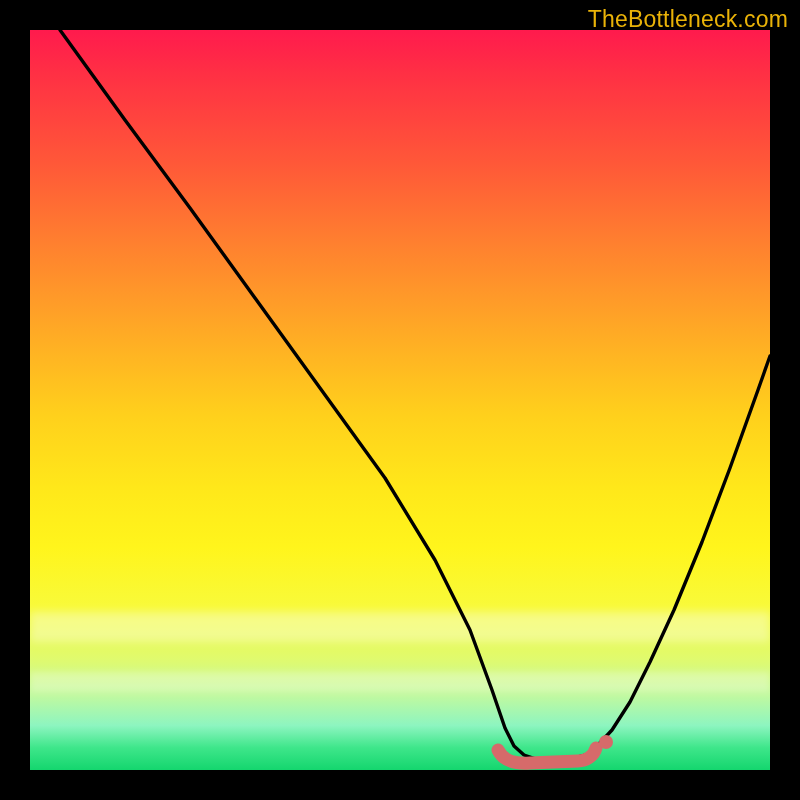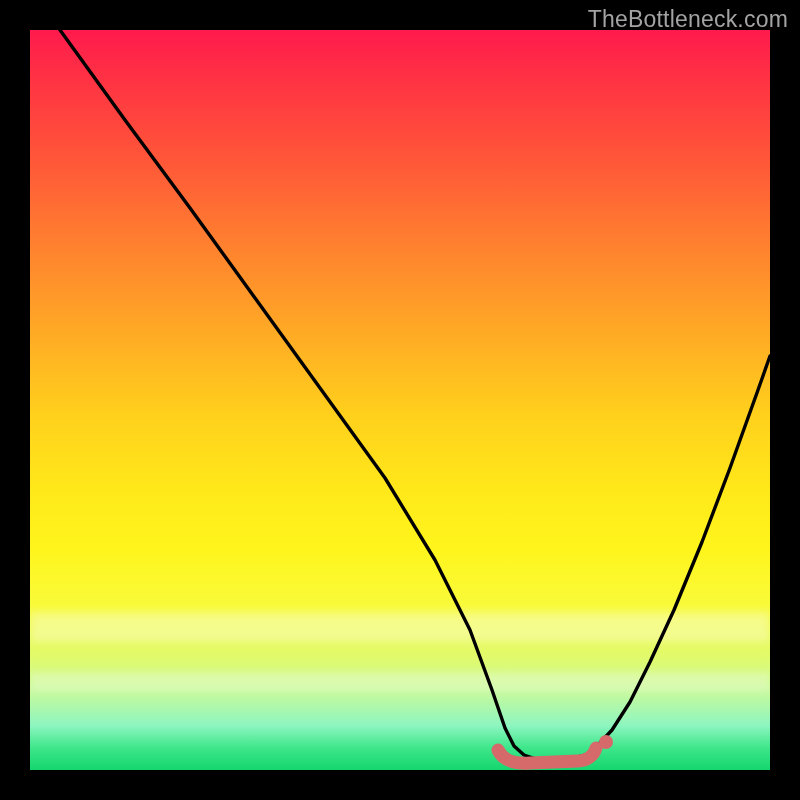--- a/index.html
+++ b/index.html
@@ -65,21 +65,21 @@
     position: absolute;
     left: 0;
     top: 0;
     width: 740px;
     height: 740px;
   }
   .watermark {
     position: absolute;
     top: 6px;
     right: 12px;
-    color: #a3a3a3;
+    color: #eab308;
     font-size: 23px;
     letter-spacing: 0.2px;
     font-weight: 400;
     user-select: none;
   }
 </style>
 </head>
 <body>
 
 <div class="watermark">TheBottleneck.com</div>

